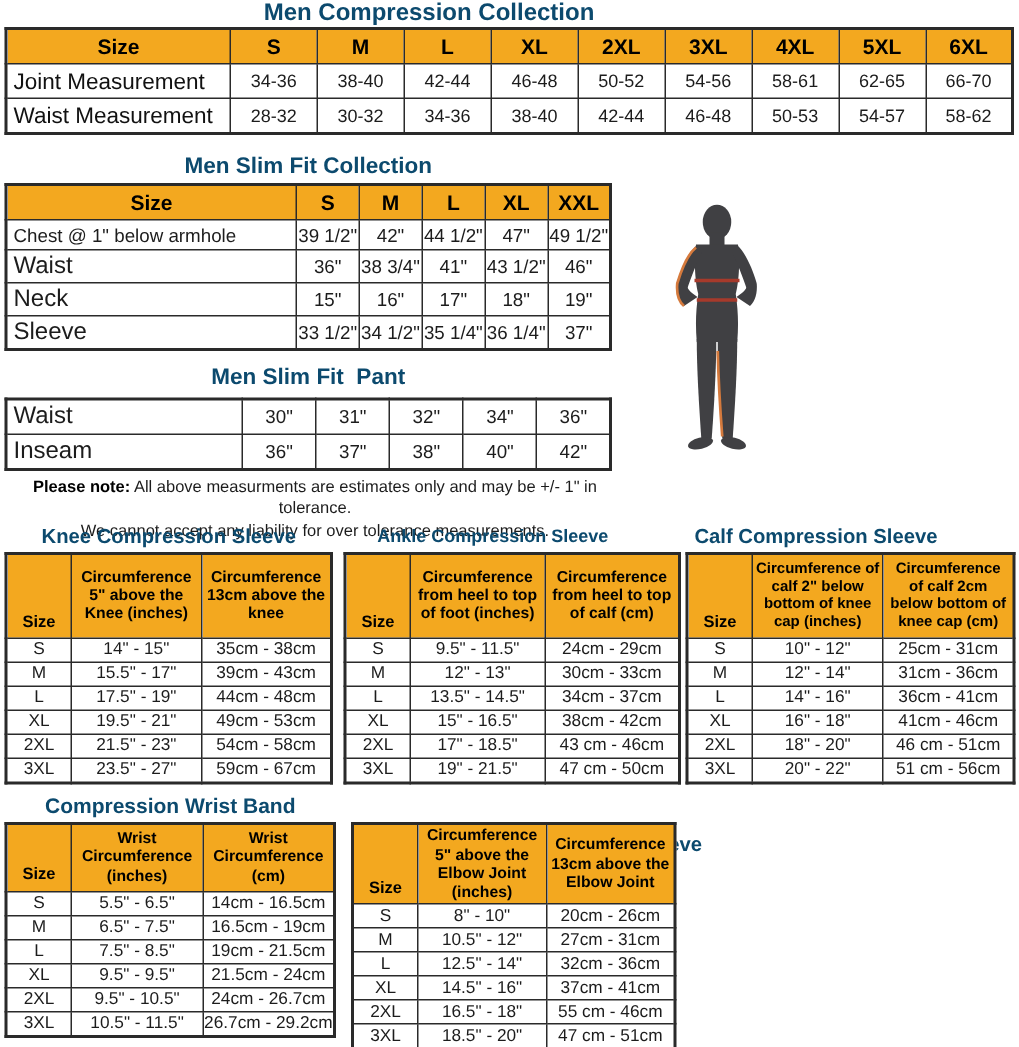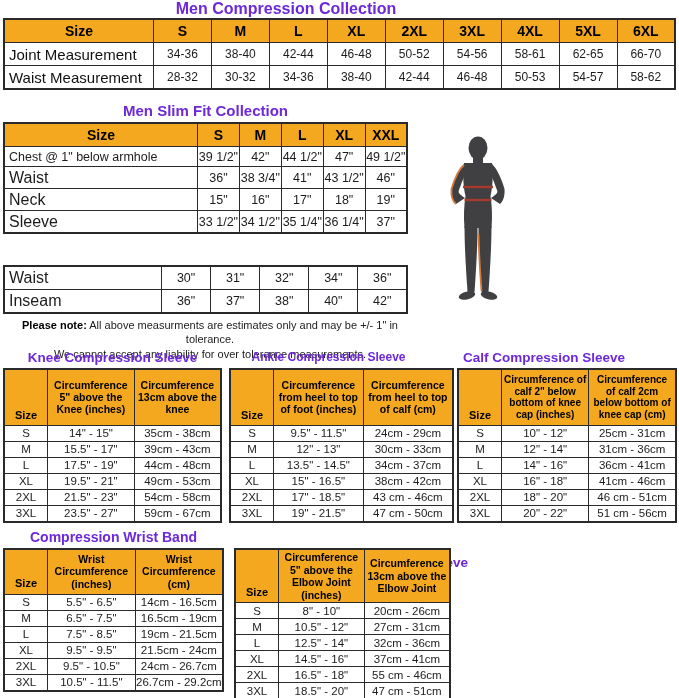--- a/index.html
+++ b/index.html
@@ -7,21 +7,21 @@
     --border:#2a2a2a;
     --sil:#404043;
     --line-red:#A63A2B;
     --line-orange:#D57A3D;
   }
   html,body{margin:0;padding:0;background:#fff;}
   .page{
     position:relative;width:679px;height:698px;background:#fff;
     font-family:"Liberation Sans",sans-serif;color:#111;overflow:hidden;
   }
-  .title{position:absolute;font-weight:bold;text-align:center;color:#6d28d9;white-space:pre;}
+  .title{position:absolute;font-weight:bold;text-align:center;color:#0c4a6e;white-space:pre;}
   #title1{top:0px;left:0;width:572px;font-size:16px;}
   #title2{top:102px;left:3px;width:405px;font-size:15px;}
   #title3{top:243px;left:3px;width:405px;font-size:15px;}
   #title-knee{top:350px;left:3px;width:219px;font-size:13.5px;}
   #title-ankle{top:350px;left:216px;width:225px;font-size:12px;}
   #title-calf{top:350px;left:434px;width:220px;font-size:13.5px;}
   #title-wrist{top:529px;left:3px;width:221px;font-size:14px;}
   #title-elbow{top:555px;left:234px;width:217px;font-size:13.5px;}
 
   table{position:absolute;border-collapse:collapse;table-layout:fixed;background:#fff;}
@@ -166,20 +166,21 @@
           <td>Sleeve</td>
           <td>33 1/2"</td>
           <td>34 1/2"</td>
           <td>35 1/4"</td>
           <td>36 1/4"</td>
           <td>37"</td>
         </tr>
       </tbody>
     </table>
 
+  <div class="title" id="title3">Men Slim Fit  Pant</div>
   <table class="t3">
       <tbody>
         <tr>
           <td>Waist</td>
           <td>30"</td>
           <td>31"</td>
           <td>32"</td>
           <td>34"</td>
           <td>36"</td>
         </tr>

